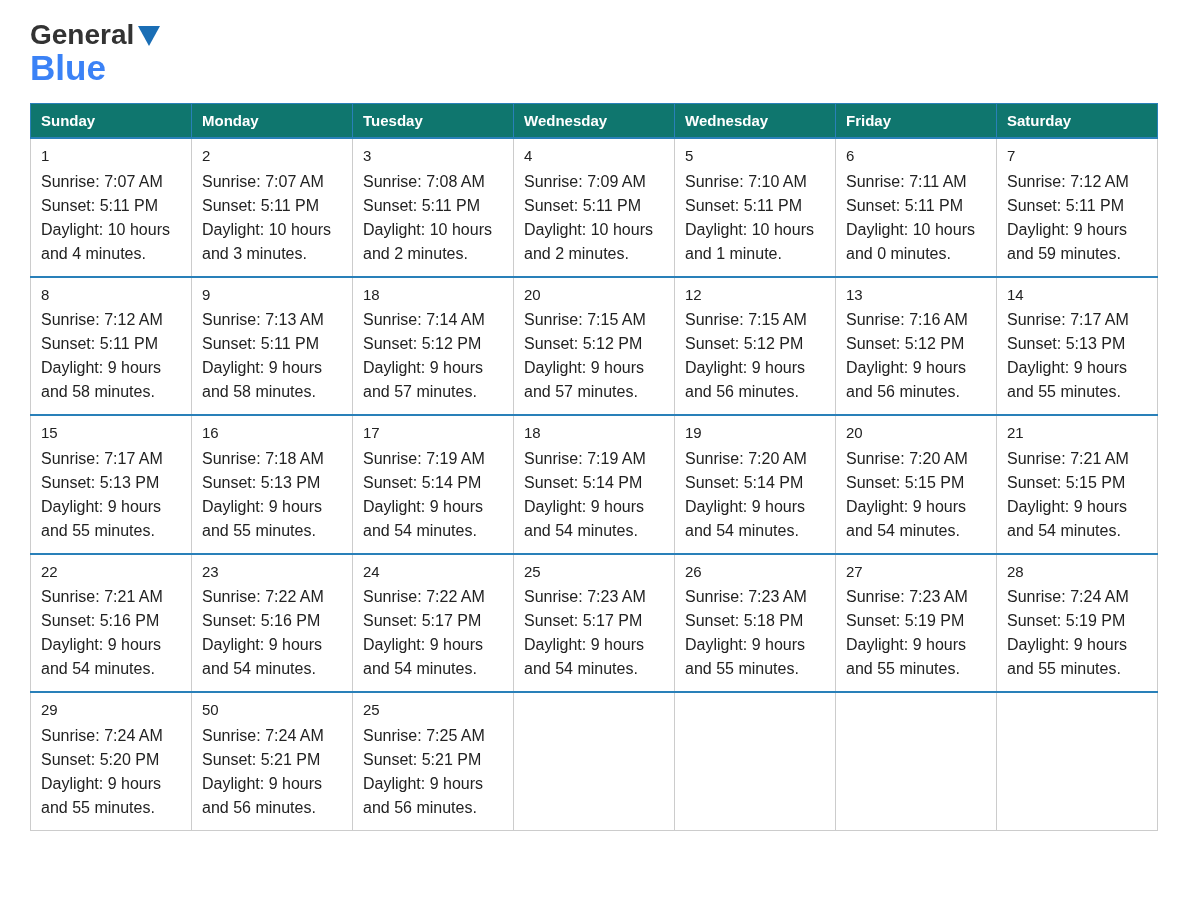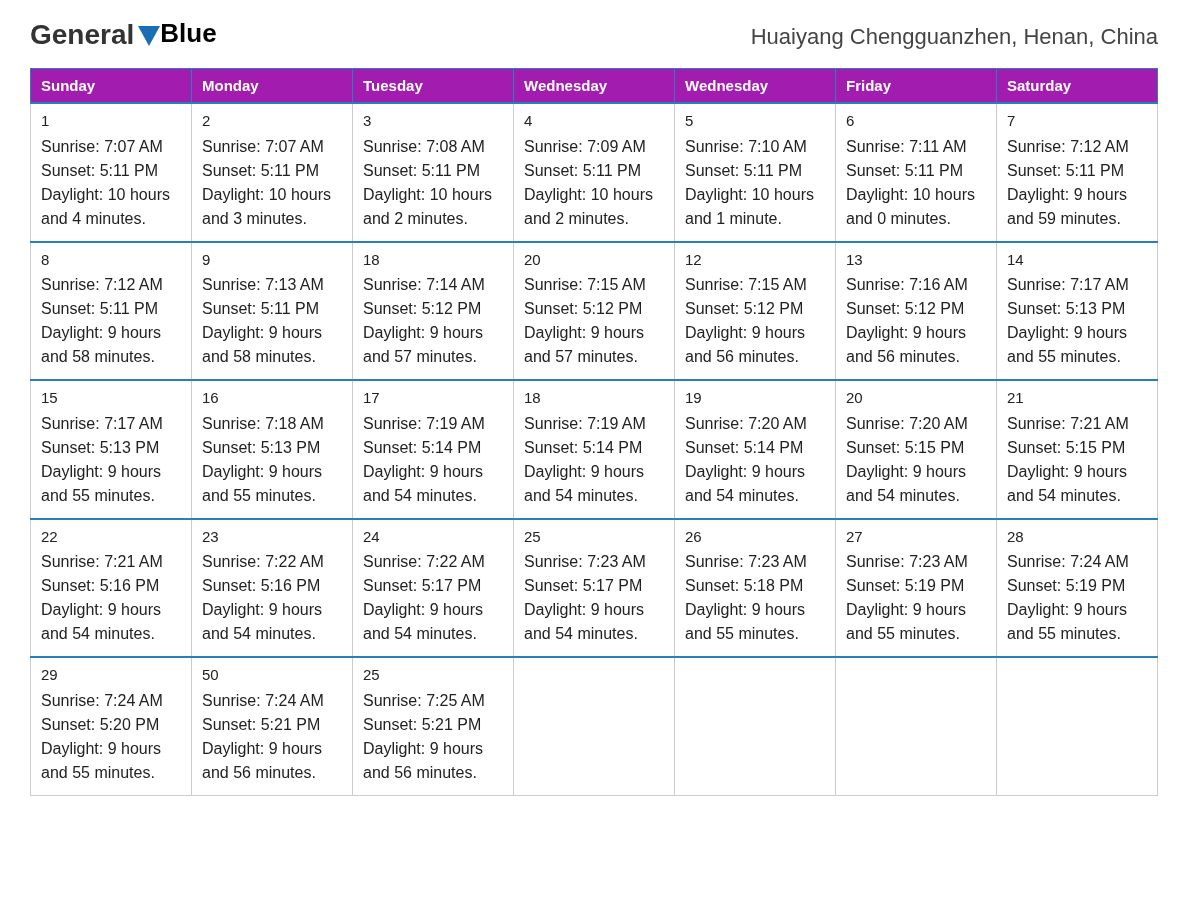--- a/index.html
+++ b/index.html
@@ -12,32 +12,33 @@
       padding: 20px 30px;
     }
     .header {
       display: flex;
       justify-content: space-between;
       align-items: flex-start;
       margin-bottom: 18px;
     }
     .logo {
       display: flex;
+      flex-direction: column;
       align-items: flex-start;
     }
     .logo-general {
       font-size: 28px;
       font-weight: bold;
       color: #333;
       line-height: 1;
     }
     .logo-blue {
-      font-size: 26px;
-      font-weight: bold;
-      color: #000000;
+      font-size: 35px;
+      font-weight: bold;
+      color: #3b82f6;
       line-height: 1;
       display: flex;
       align-items: center;
     }
     .title-block {
       text-align: right;
     }
     .month-title {
       font-size: 52px;
       font-weight: bold;
@@ -48,21 +49,21 @@
       font-size: 22px;
       color: #444;
       margin-top: 4px;
     }
     .calendar-table {
       width: 100%;
       border-collapse: collapse;
       table-layout: fixed;
     }
     .calendar-table th {
-      background-color: #a21caf;
+      background-color: #0f766e;
       color: #fff;
       font-size: 15px;
       font-weight: bold;
       padding: 8px 10px;
       text-align: left;
       border: 1px solid #2980b9;
     }
     .calendar-table td {
       vertical-align: top;
       padding: 6px 10px 10px 10px;
@@ -98,21 +99,20 @@
       <span class="logo-general">General</span>
       <span style="display:inline-block;margin-left:4px;margin-top:6px;">
         <svg width="22" height="20" viewBox="0 0 22 20">
           <polygon points="0,0 22,0 11,20" fill="#1a6eb5"></polygon>
         </svg>
       </span>
     </div>
     <div class="logo-blue">Blue</div>
   </div>
   <div class="title-block">
-    <div class="location-title">Huaiyang Chengguanzhen, Henan, China</div>
   </div>
 </div>
 
 <table class="calendar-table">
   <thead>
     <tr>
     <th>Sunday</th>
         <th>Monday</th>
         <th>Tuesday</th>
         <th>Wednesday</th>

